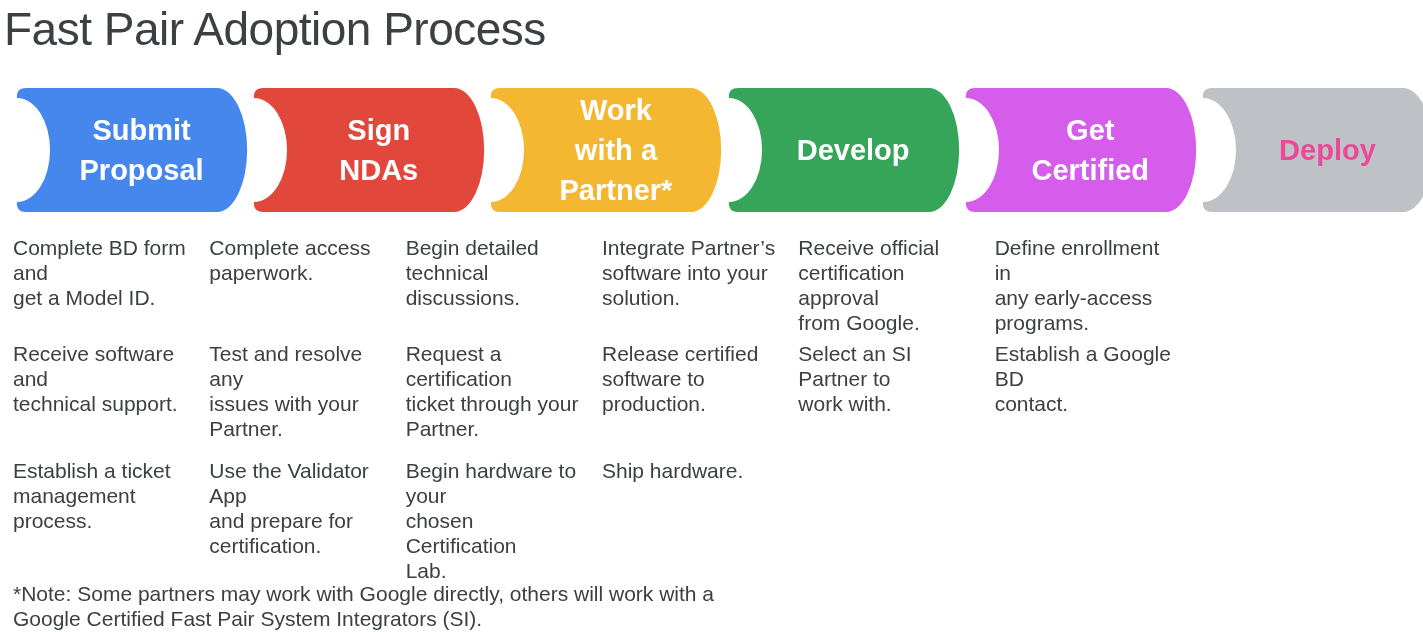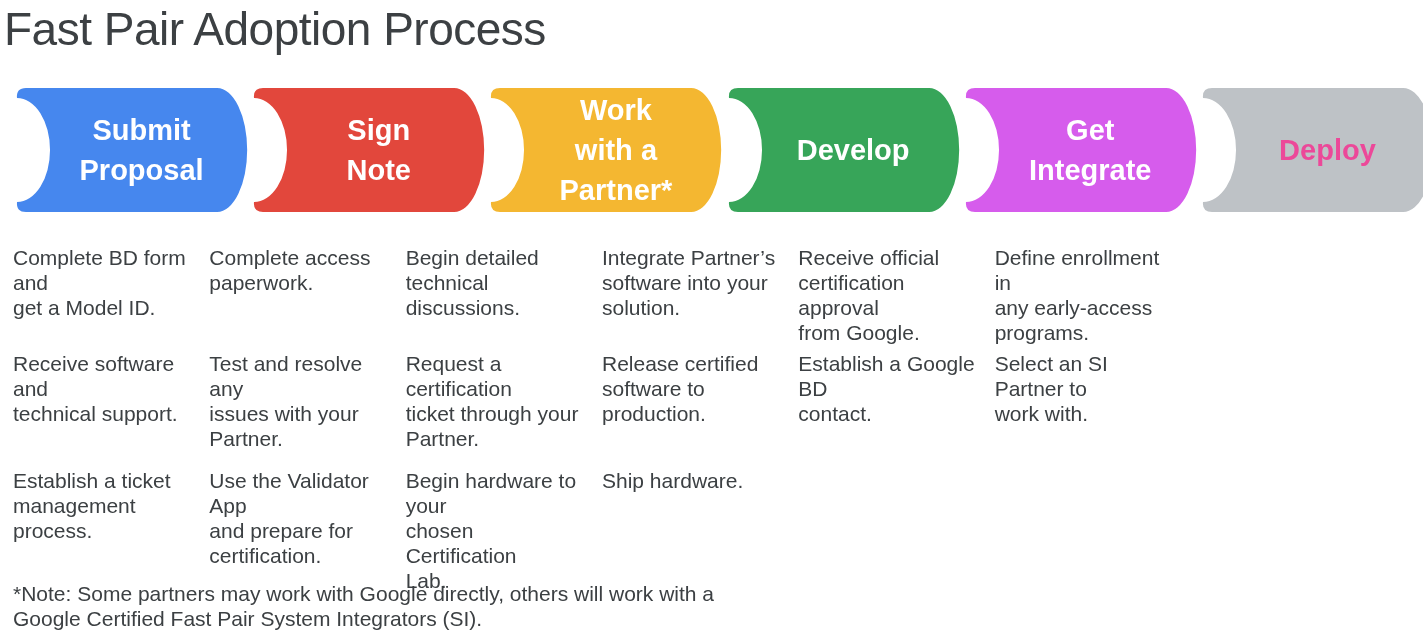--- a/index.html
+++ b/index.html
@@ -46,21 +46,21 @@
     text-align: center;
     white-space: pre-line;
     font-size: 29px;
     line-height: 40px;
     font-weight: 700;
     color: #ffffff;
     padding-left: 14px;
   }
   .desc-grid {
     position: absolute;
-    top: 245px; left: 0;
+    top: 235px; left: 0;
     width: 1178px;
     display: grid;
     grid-template-columns: repeat(6, 1fr);
     grid-template-rows: 106px 117px auto;
   }
   .desc-cell {
     padding: 0 6px 0 13px;
     font-size: 21px;
     line-height: 25px;
     white-space: pre-line;
@@ -87,42 +87,42 @@
       <path d="M10 0 L201 0 A30 62 0 0 1 201 124 L10 124 Q0 124 1 114 A33 52 0 0 0 1 10 Q0 0 10 0 Z" fill="#4687EE"></path>
     </svg>
     <div class="step-label" style="color: rgb(255, 255, 255);">Submit
 Proposal</div>
   </div>
   <div class="step">
     <svg viewBox="0 0 237 124" preserveAspectRatio="none">
       <path d="M10 0 L201 0 A30 62 0 0 1 201 124 L10 124 Q0 124 1 114 A33 52 0 0 0 1 10 Q0 0 10 0 Z" fill="#E2473C"></path>
     </svg>
     <div class="step-label" style="color: rgb(255, 255, 255);">Sign
-Note</div>
+NDAs</div>
   </div>
   <div class="step">
     <svg viewBox="0 0 237 124" preserveAspectRatio="none">
       <path d="M10 0 L201 0 A30 62 0 0 1 201 124 L10 124 Q0 124 1 114 A33 52 0 0 0 1 10 Q0 0 10 0 Z" fill="#F4B731"></path>
     </svg>
     <div class="step-label" style="color: rgb(255, 255, 255);">Work
 with a
 Partner*</div>
   </div>
   <div class="step">
     <svg viewBox="0 0 237 124" preserveAspectRatio="none">
       <path d="M10 0 L201 0 A30 62 0 0 1 201 124 L10 124 Q0 124 1 114 A33 52 0 0 0 1 10 Q0 0 10 0 Z" fill="#37A559"></path>
     </svg>
     <div class="step-label" style="color: rgb(255, 255, 255);">Develop</div>
   </div>
   <div class="step">
     <svg viewBox="0 0 237 124" preserveAspectRatio="none">
       <path d="M10 0 L201 0 A30 62 0 0 1 201 124 L10 124 Q0 124 1 114 A33 52 0 0 0 1 10 Q0 0 10 0 Z" fill="#D65CEC"></path>
     </svg>
     <div class="step-label" style="color: rgb(255, 255, 255);">Get
-Integrate</div>
+Certified</div>
   </div>
   <div class="step">
     <svg viewBox="0 0 237 124" preserveAspectRatio="none">
       <path d="M10 0 L201 0 A30 62 0 0 1 201 124 L10 124 Q0 124 1 114 A33 52 0 0 0 1 10 Q0 0 10 0 Z" fill="#BEC2C6"></path>
     </svg>
     <div class="step-label" style="color: #ec4899;">Deploy</div>
   </div>
 </div>
 
 <div class="desc-grid">
@@ -147,24 +147,24 @@
   <div class="desc-cell">Test and resolve any
 issues with your
 Partner.</div>
   <div class="desc-cell">Request a certification
 ticket through your
 Partner.</div>
   <div class="desc-cell">Release certified
 software to
 production.</div>
 
+  <div class="desc-cell">Select an SI Partner to
+work with.</div>
   <div class="desc-cell">Establish a Google BD
 contact.</div>
-  <div class="desc-cell">Select an SI Partner to
-work with.</div>
   <div class="desc-cell">Establish a ticket
 management process.</div>
   <div class="desc-cell">Use the Validator App
 and prepare for
 certification.</div>
   <div class="desc-cell">Begin hardware to your
 chosen Certification
 Lab.</div>
   <div class="desc-cell">Ship hardware.</div>
 </div>

